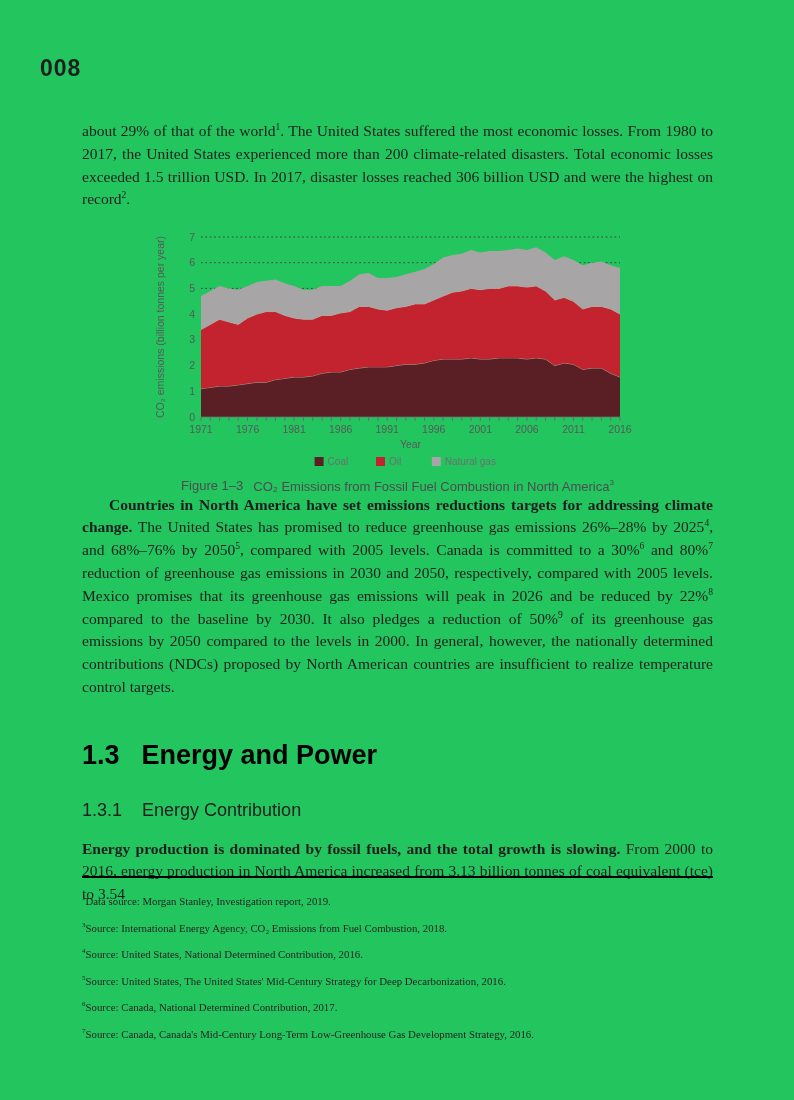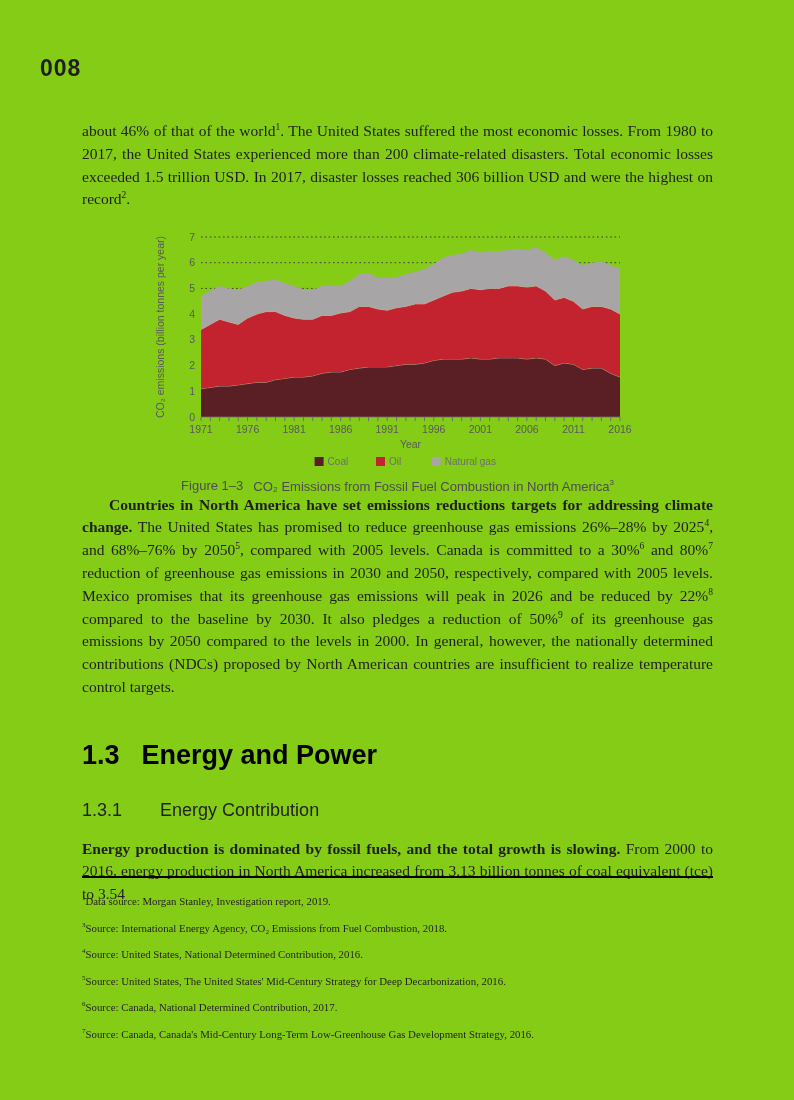--- a/index.html
+++ b/index.html
@@ -1,19 +1,19 @@
 <!DOCTYPE html>
 <html><head>
 <meta charset="utf-8">
 <title>page</title>
 <style>
   * { margin:0; padding:0; box-sizing:border-box; }
   body { background:#ffffff; width:794px; height:1100px; position:relative;
          font-family:"Liberation Serif", serif; color:#1f1f1f; }
-  .page { position:absolute; inset:0; background:#84cc16; overflow:hidden;padding-left:8px; }
+  .page { position:absolute; inset:0; background:#22c55e; overflow:hidden;padding-left:8px; }
 
   .page-number { position:absolute; left:40px; top:55px;
     font-family:"Liberation Sans", sans-serif; font-weight:bold;
     font-size:23px; letter-spacing:1px; }
 
   .content { position:absolute; left:82px; top:120px; width:631px; }
 
   p.body { font-size:15.5px; line-height:22.8px; text-align:justify; }
   p.body sup { font-size:9.5px; line-height:0; }
   .indent { text-indent:27px; }
@@ -25,42 +25,42 @@
   .figure-caption sup { font-size:8px; }
   .figure-caption .cap-gap { margin-left:10px; }
 
   .para2 { margin-top:0; }
 
   h1.sec { margin-top:41px; font-family:"Liberation Sans", sans-serif;
     font-weight:bold; font-size:27px; color:#000; letter-spacing:0; }
   h1.sec .sec-num { margin-right:22px; }
   h2.subsec { margin-top:29px; font-family:"Liberation Sans", sans-serif;
     font-weight:normal; font-size:18px; color:#222; }
-  h2.subsec .sec-num { margin-right:38px; }
+  h2.subsec .sec-num { margin-right:20px; }
   .para3 { margin-top:17px; }
 
   .footer { position:absolute; left:82px; top:876px; width:631px; }
   .footnote-rule { border:none; border-top:2px solid #000; height:0; margin-bottom:8px; }
   .footnote { font-size:10.8px; line-height:24px; color:#231f20; white-space:nowrap; }
   .footnote sup { font-size:7px; }
 
   .svg-tick { font-family:"Liberation Sans", sans-serif; font-size:10.5px; fill:#58595b; }
   .svg-lab  { font-family:"Liberation Sans", sans-serif; font-size:10.5px; fill:#58595b; }
   .svg-leg  { font-family:"Liberation Sans", sans-serif; font-size:10px;   fill:#6d6e71; }
 </style>
 </head>
 <body>
 
 <div class="page">
 
   <div class="page-number">008</div>
 
   <div class="content">
 
-    <p class="body"><span>about 46% of that of the world</span><sup>1</sup><span>. The United States suffered the most economic losses. From 1980 to 2017, the United States experienced more than 200 climate-related disasters. Total economic losses exceeded 1.5 trillion USD. In 2017, disaster losses reached 306 billion USD and were the highest on record</span><sup>2</sup><span>.</span></p>
+    <p class="body"><span>about 29% of that of the world</span><sup>1</sup><span>. The United States suffered the most economic losses. From 1980 to 2017, the United States experienced more than 200 climate-related disasters. Total economic losses exceeded 1.5 trillion USD. In 2017, disaster losses reached 306 billion USD and were the highest on record</span><sup>2</sup><span>.</span></p>
 
     <div class="figure-block">
       <svg class="chart-svg" width="490" height="248" viewBox="0 0 490 248">
           <line x1="48" y1="166.28571428571428" x2="467" y2="166.28571428571428" stroke="#3f3f3f" stroke-width="1" stroke-dasharray="1.6 2.8"></line>
           <line x1="48" y1="140.57142857142858" x2="467" y2="140.57142857142858" stroke="#3f3f3f" stroke-width="1" stroke-dasharray="1.6 2.8"></line>
           <line x1="48" y1="114.85714285714286" x2="467" y2="114.85714285714286" stroke="#3f3f3f" stroke-width="1" stroke-dasharray="1.6 2.8"></line>
           <line x1="48" y1="89.14285714285715" x2="467" y2="89.14285714285715" stroke="#3f3f3f" stroke-width="1" stroke-dasharray="1.6 2.8"></line>
           <line x1="48" y1="63.428571428571416" x2="467" y2="63.428571428571416" stroke="#3f3f3f" stroke-width="1" stroke-dasharray="1.6 2.8"></line>
           <line x1="48" y1="37.71428571428572" x2="467" y2="37.71428571428572" stroke="#3f3f3f" stroke-width="1" stroke-dasharray="1.6 2.8"></line>
           <line x1="48" y1="12" x2="467" y2="12" stroke="#3f3f3f" stroke-width="1" stroke-dasharray="1.6 2.8"></line>

